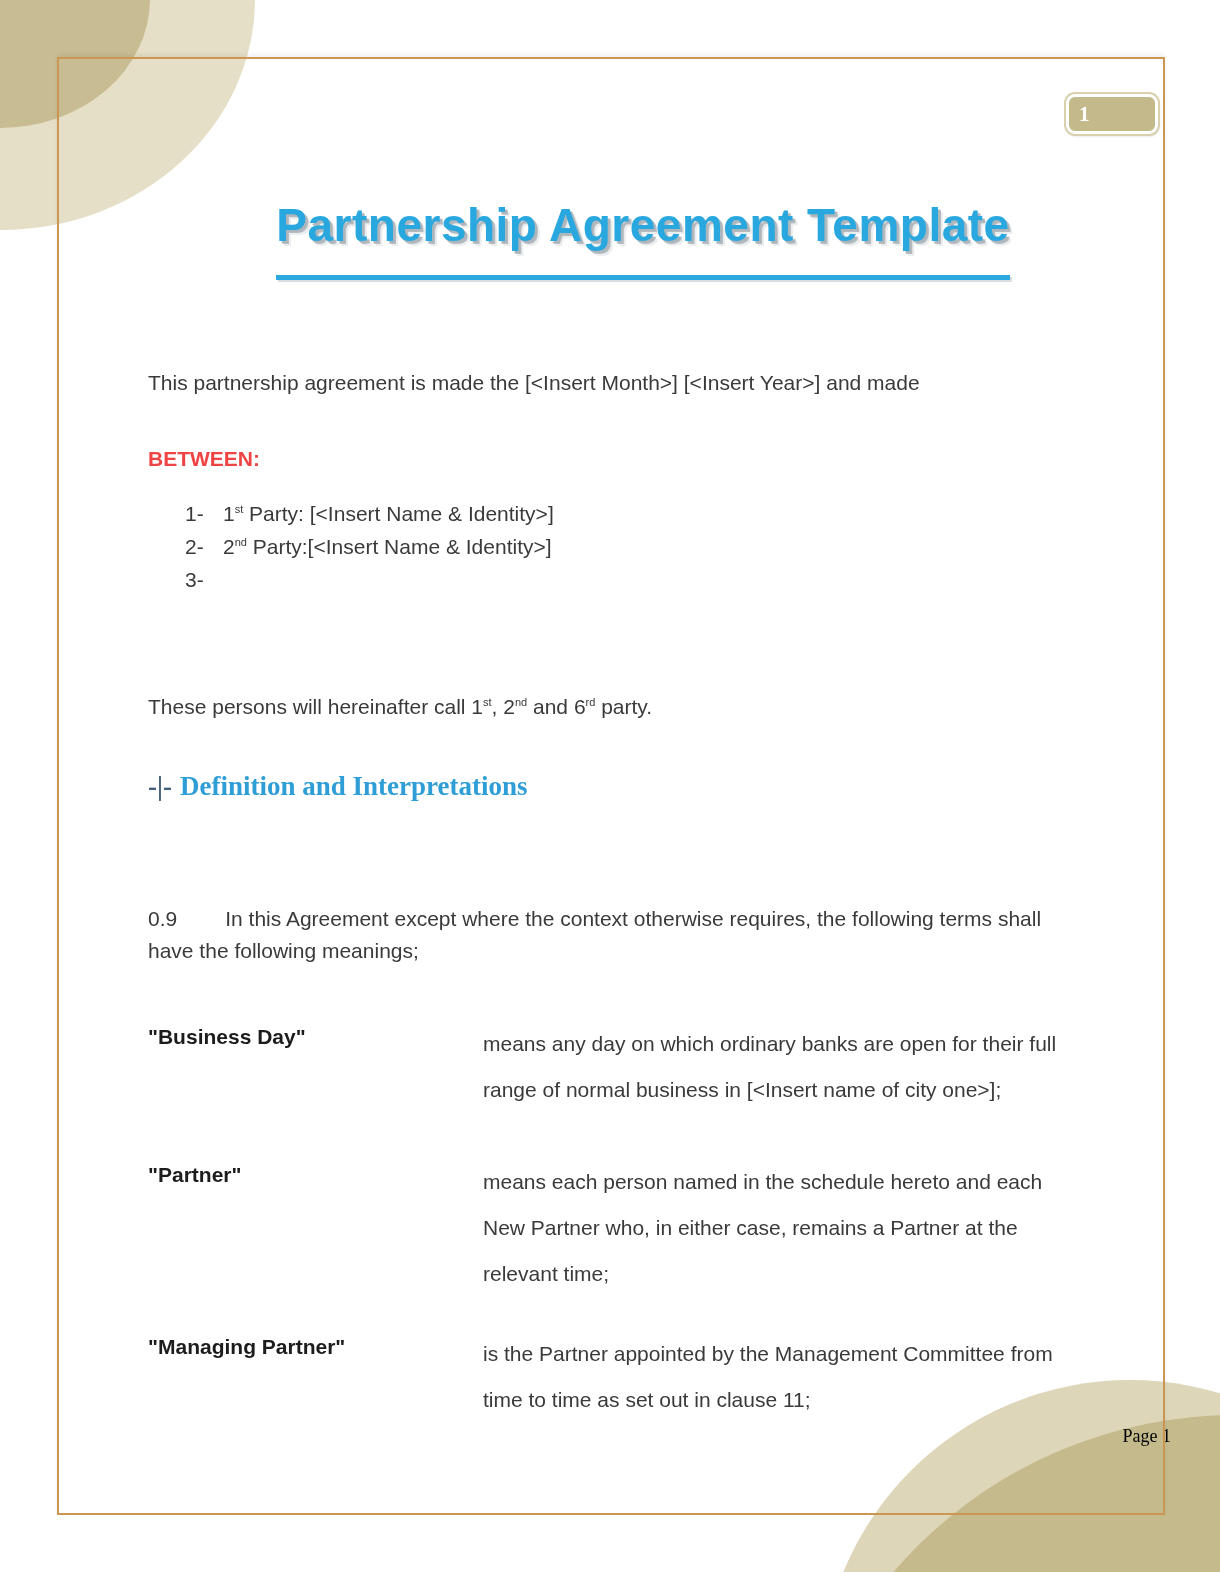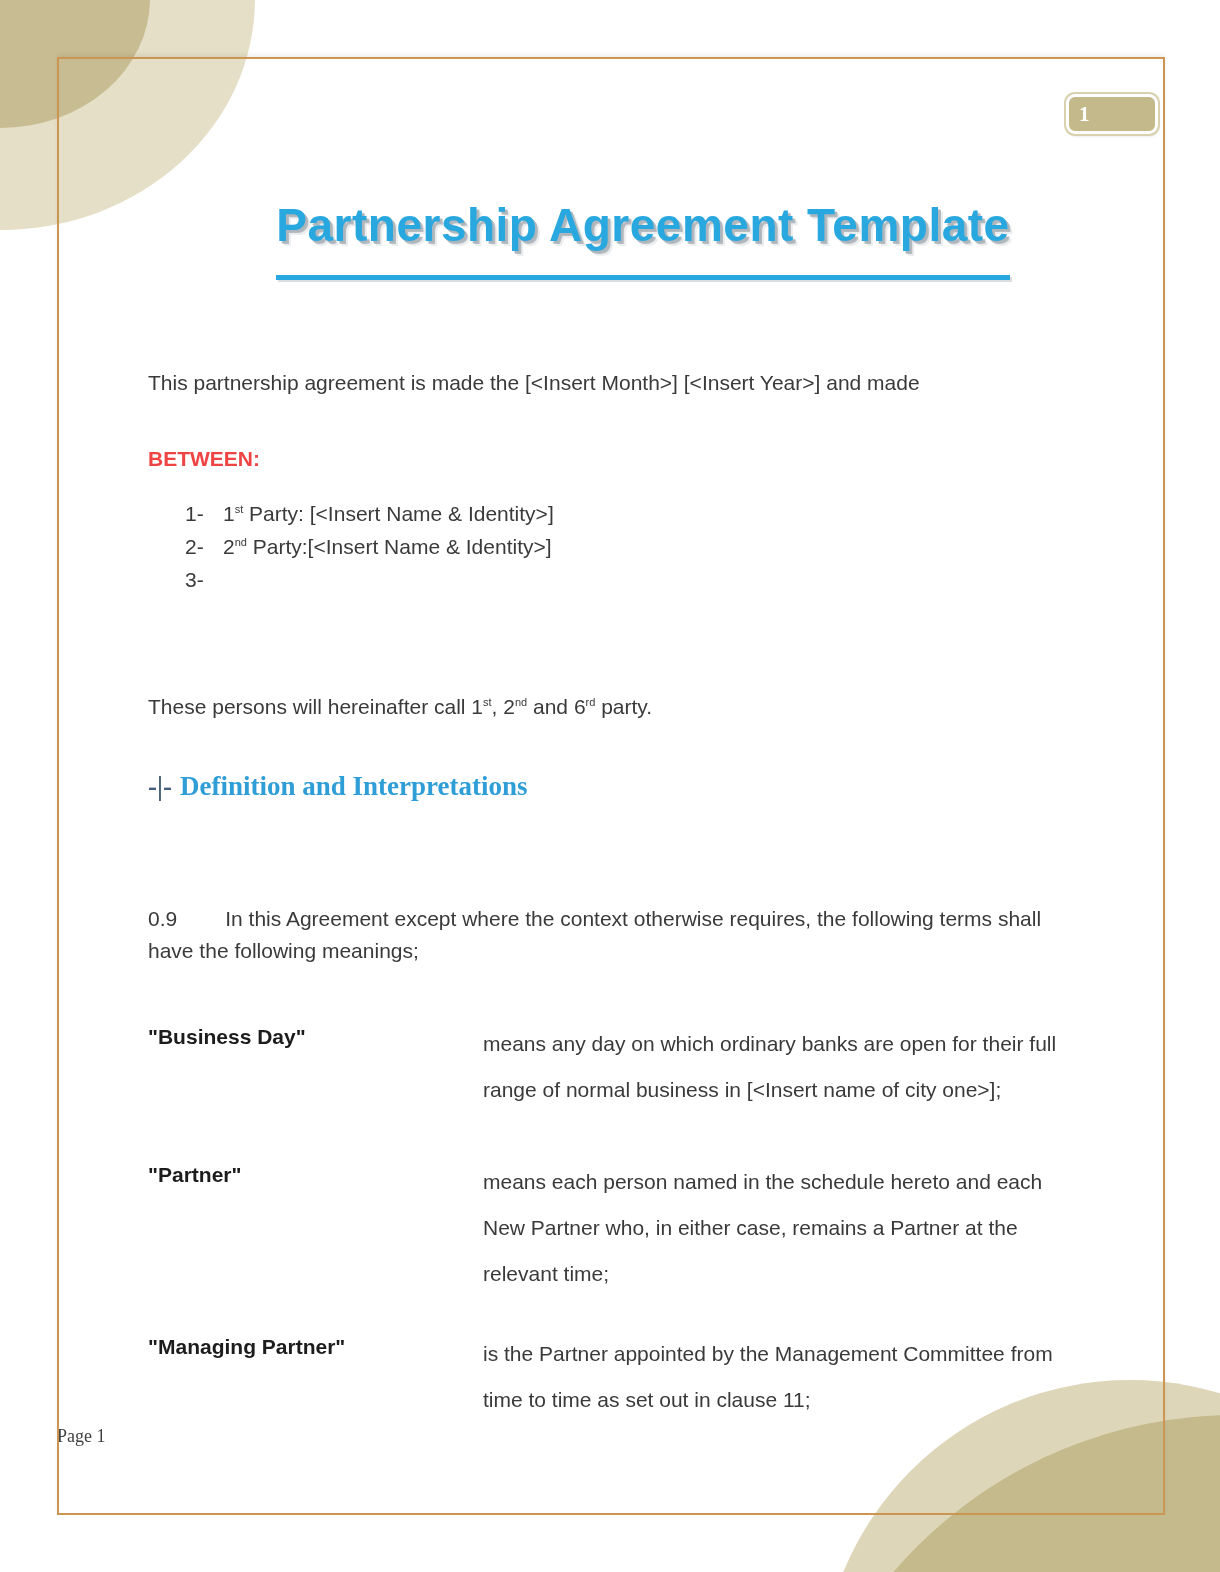--- a/index.html
+++ b/index.html
@@ -74,22 +74,22 @@
   .def-row { left: 148px; width: 925px; display: flex; }
   .def-row.r1 { top: 1021px; }
   .def-row.r2 { top: 1159px; }
   .def-row.r3 { top: 1331px; }
   .def-term {
     flex: 0 0 335px; width: 335px;
     font-weight: bold; color: #1c1c1c;
     font-size: 21px; line-height: 32px;
   }
   .def-meaning { width: 585px; font-size: 21px; line-height: 46px; }
-  .footer { left: 57px; top: 1426px; width: 1114px; text-align: left;
-    font-family: "Liberation Serif", serif; font-size: 18px; color: #404040; }
+  .footer { left: 57px; top: 1426px; width: 1114px; text-align: right;
+    font-family: "Liberation Serif", serif; font-size: 18px; color: #000000; }
 </style>
 </head>
 <body>
 
 <div class="shape tl-light"></div>
 <div class="shape tl-dark"></div>
 <div class="shape br-light"></div>
 <div class="shape br-dark"></div>
 
 <div class="frame"></div>

